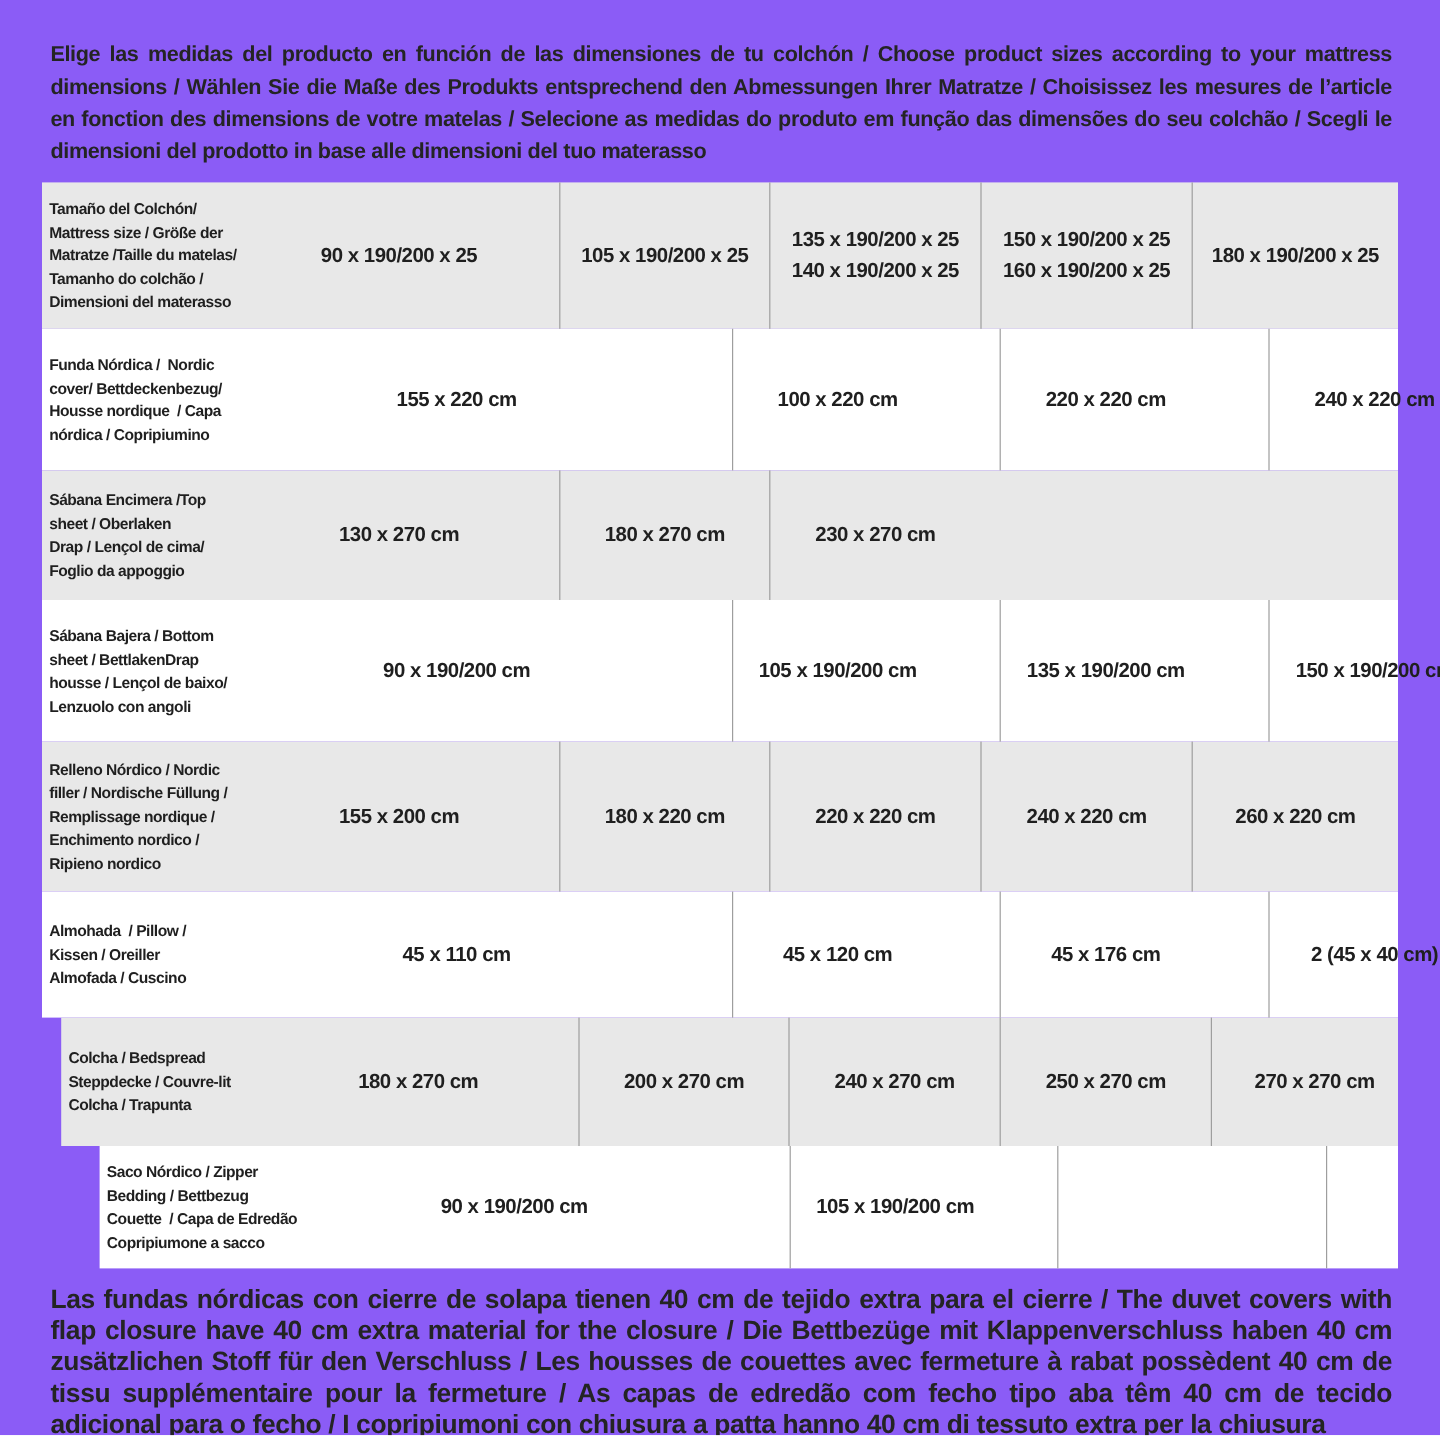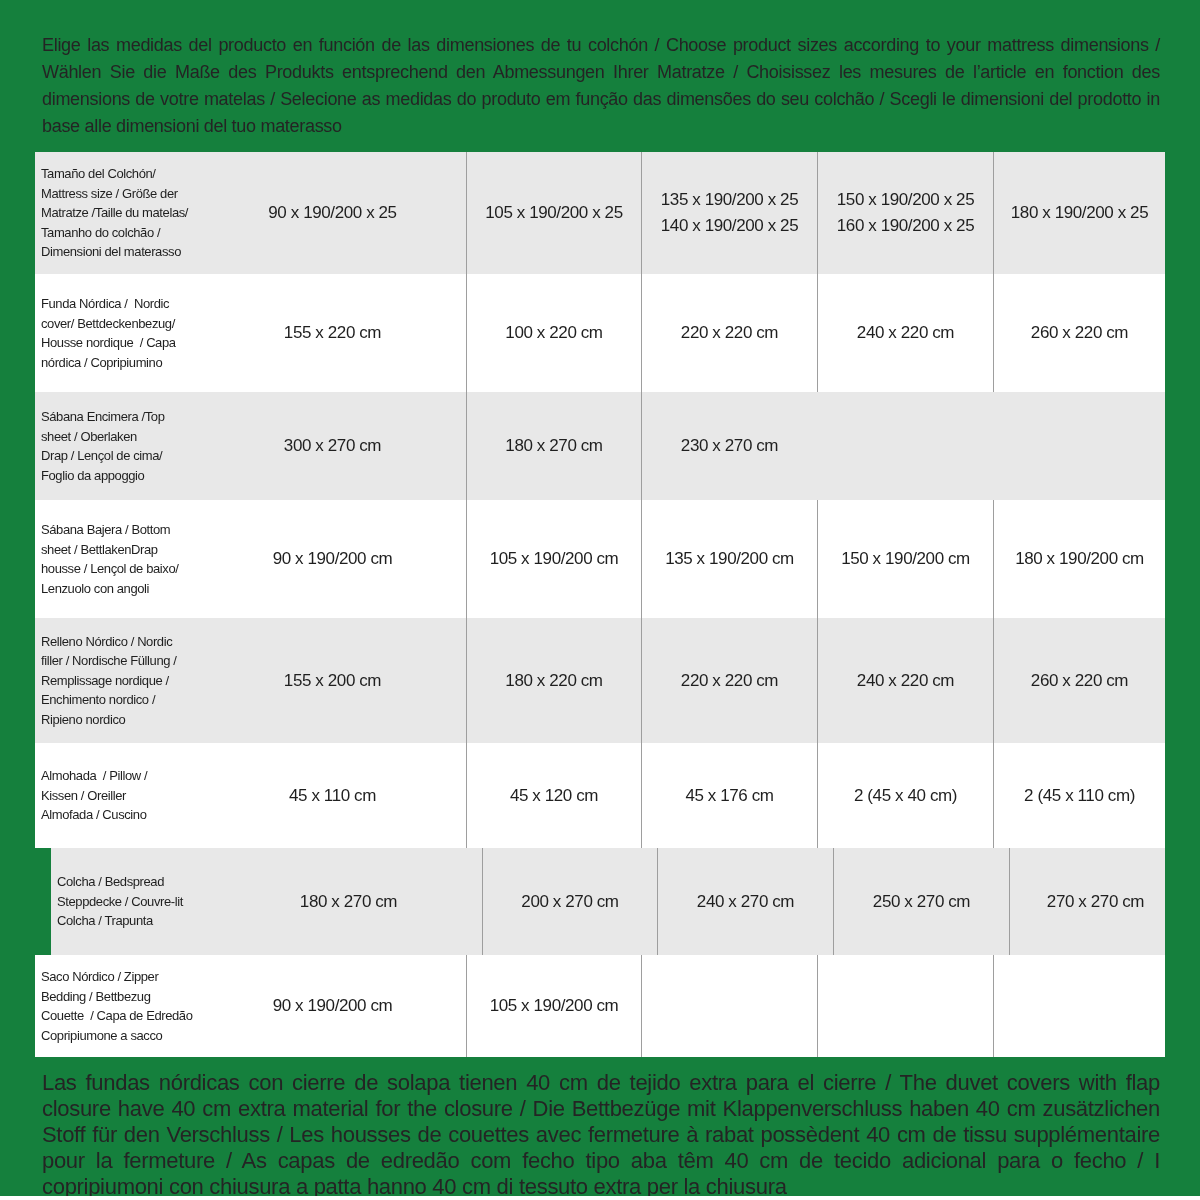--- a/index.html
+++ b/index.html
@@ -1,22 +1,22 @@
 <!DOCTYPE html>
 <html><head>
 <meta charset="utf-8">
 <style>
   html, body { margin: 0; padding: 0; background: #ffffff; }
   .page {
     position: relative;
     width: 1200px;
     height: 1196px;
-    background: #15803d;
+    background: #8b5cf6;
     font-family: "Liberation Sans", sans-serif;
-    font-weight: normal;
+    font-weight: bold;
     color: #1f1f1f;
     overflow: hidden;
   }
   .intro {
     position: absolute;
     left: 42px;
     top: 32px;
     width: 1118px;
     margin: 0;
     font-size: 18px;
@@ -29,29 +29,29 @@
     position: absolute;
     left: 35px;
     top: 152px;
     width: 1130px;
   }
   .row {
     display: grid;
     grid-template-columns: 205px 185px 41px 175px 176px 176px 172px;
   }
   .row.band { background: #e8e8e8; }
-  .row.plain { background: #ffffff; }
+  .row.plain { background: #ffffff; gap: 48px; }
   .rh { height: 122px; }
   .r0 { height: 118px; }
   .r1 { height: 108px; }
   .r2 { height: 118px; }
   .r3 { height: 125px; }
   .r4 { height: 105px; }
   .r5 { height: 107px; margin-left: 16px; }
-  .r6 { height: 102px; }
+  .r6 { height: 102px; margin-left: 48px; }
   .cell {
     display: flex;
     align-items: center;
     justify-content: center;
     text-align: center;
     white-space: pre-wrap;
     font-size: 17px;
     line-height: 26px;
     letter-spacing: -0.4px;
   }
@@ -114,21 +114,21 @@
       <div class="cell c2">220 x 220 cm</div>
       <div class="cell c3">240 x 220 cm</div>
       <div class="cell c4">260 x 220 cm</div>
     </div>
 
     <div class="row band r1">
       <div class="cell label">Sábana Encimera /Top
 sheet / Oberlaken
 Drap / Lençol de cima/
 Foglio da appoggio</div>
-      <div class="cell v0">300 x 270 cm</div>
+      <div class="cell v0">130 x 270 cm</div>
       <div class="cell spacer"></div>
       <div class="cell c1">180 x 270 cm</div>
       <div class="cell c3">230 x 270 cm</div>
     </div>
 
     <div class="row plain r2">
       <div class="cell label">Sábana Bajera / Bottom
 sheet / BettlakenDrap
 housse / Lençol de baixo/
 Lenzuolo con angoli</div>

